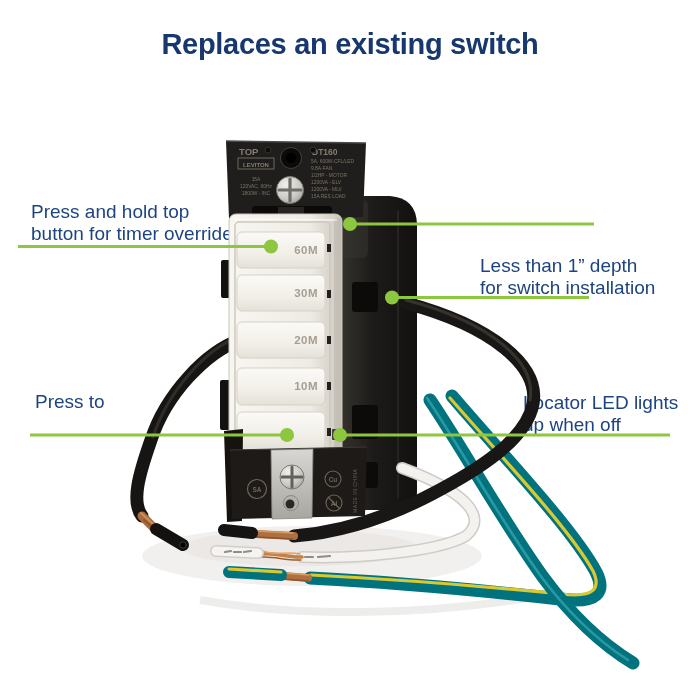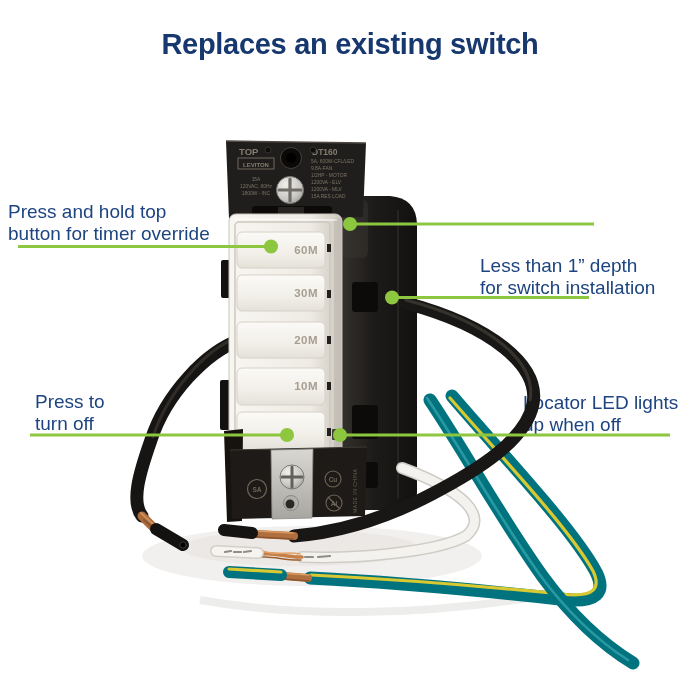--- a/index.html
+++ b/index.html
@@ -1,21 +1,21 @@
 <!DOCTYPE html>
 <html><head>
 <meta charset="utf-8">
 <style>
   html,body{margin:0;padding:0;background:#fff;}
   .canvas{position:relative;width:700px;height:700px;background:#ffffff;overflow:hidden;
           font-family:"Liberation Sans",sans-serif;}
   .title{position:absolute;left:0;top:28px;width:700px;text-align:center;
          font-size:29px;font-weight:bold;color:#17386e;letter-spacing:-0.3px;}
   .callout{position:absolute;color:#1d4480;font-size:19px;line-height:1.14;}
-  .c-timer{left:8px;top:201px;width:240px;text-align:left;}
+  .c-timer{left:31px;top:201px;width:240px;text-align:left;}
   .c-faceplate{left:418px;top:180px;width:230px;}
   .c-depth{left:444px;top:255px;width:230px;margin-left:36px;}
   .c-turnoff{left:35px;top:391px;width:150px;}
   .c-locator{left:523px;top:392px;width:170px;}
   svg{position:absolute;left:0;top:0;}
   .photo-layer{z-index:1;}
   .strap-text{fill:#847d6f;font-family:"Liberation Sans",sans-serif;}
   .btn-label{fill:#a59e91;font-family:"Liberation Sans",sans-serif;font-size:11.5px;
              font-weight:bold;letter-spacing:.5px;}
 </style>
@@ -225,20 +225,19 @@
     <div>button for timer override</div>
   </div>
   <div class="callout c-faceplate">
   </div>
   <div class="callout c-depth">
     <div>Less than 1” depth</div>
     <div>for switch installation</div>
   </div>
   <div class="callout c-turnoff">
     <div>Press to</div>
-    <div>turn off</div>
   </div>
   <div class="callout c-locator">
     <div>Locator LED lights</div>
     <div>up when off</div>
   </div>
 
 </div>
 
 </body></html>

